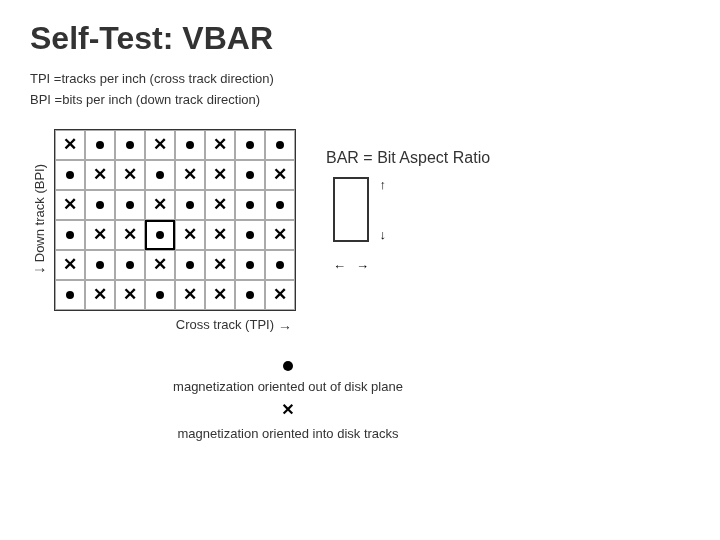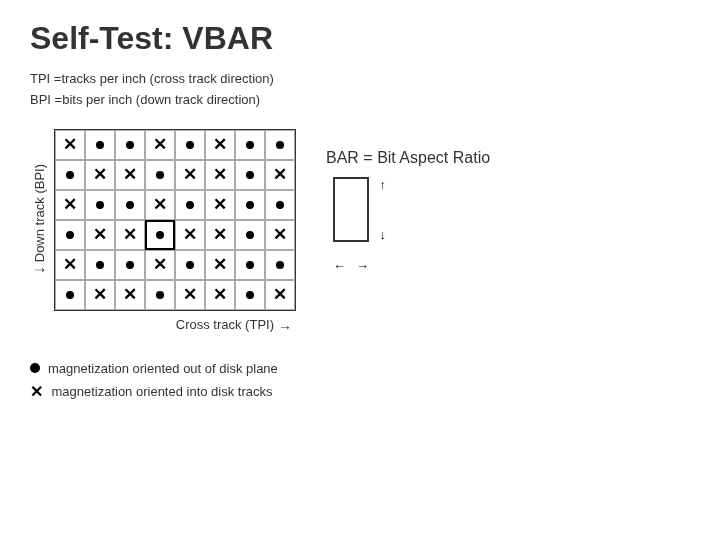--- a/index.html
+++ b/index.html
@@ -126,20 +126,21 @@
       display: flex;
       flex-direction: column;
       gap: 8px;
     }
     .legend-item {
       display: flex;
       align-items: center;
       gap: 8px;
       font-size: 13px;
       color: #333;
+      flex-direction: column;
     }
     .legend-dot {
       width: 10px;
       height: 10px;
       background: #000;
       border-radius: 50%;
       flex-shrink: 0;
     }
     .legend-cross {
       font-size: 16px;

